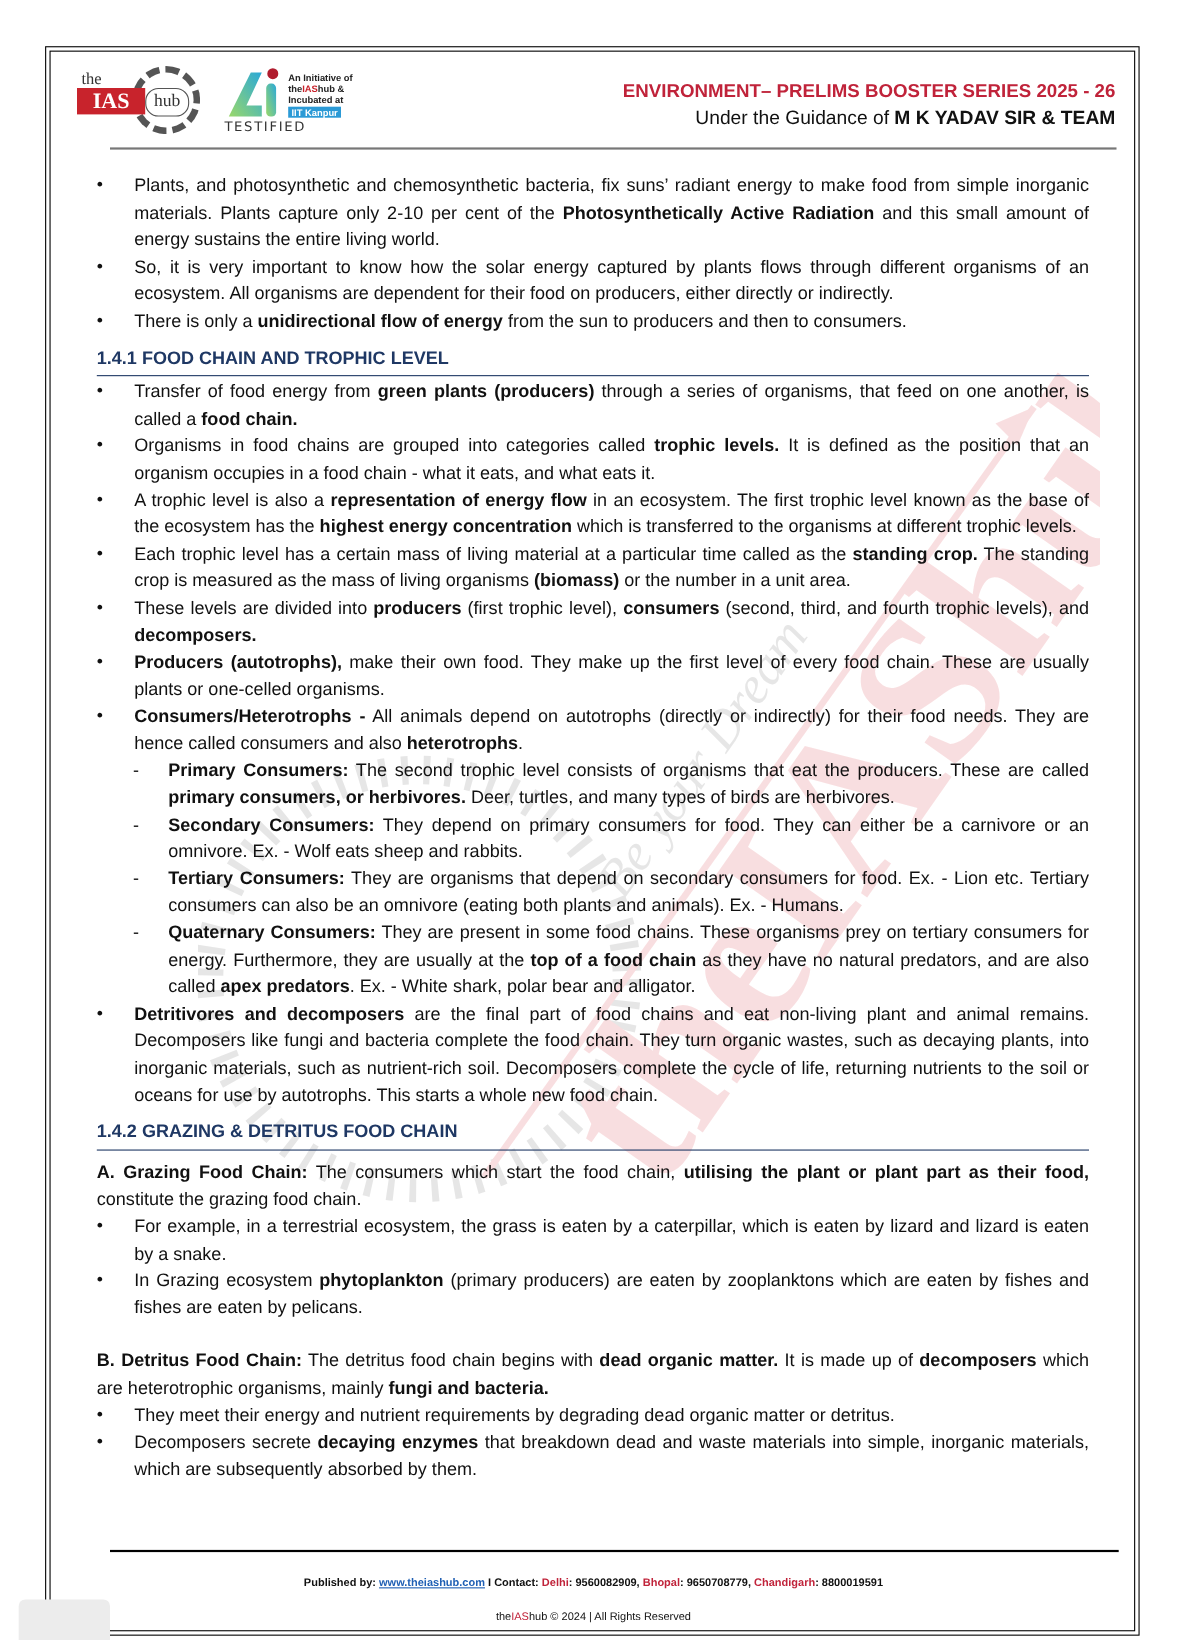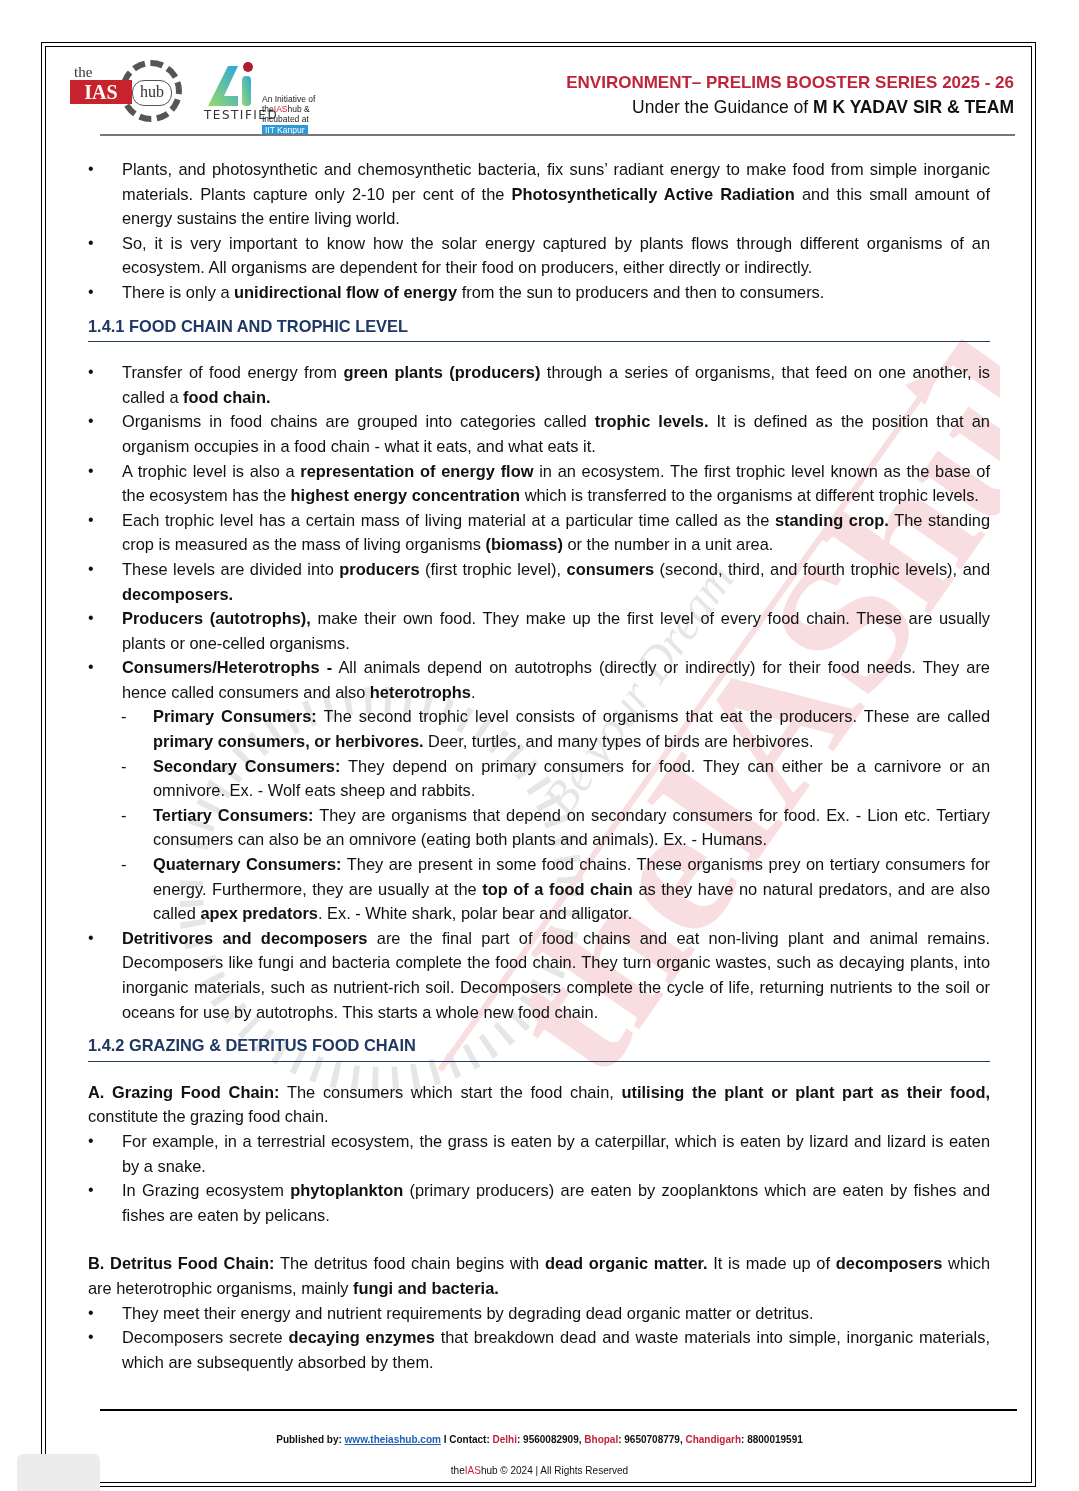--- a/index.html
+++ b/index.html
@@ -10,38 +10,38 @@
   
   .logo-ias { position: absolute; left: 68px; top: 58px; width: 130px; height: 70px; }
   .logo-ias .the { position: absolute; left: 6px; top: 6px; font-family: "Liberation Serif", serif; font-size: 15px; color: #333; }
   .logo-ias .ias-box { position: absolute; left: 2px; top: 22px; width: 62px; height: 24px; background: #c8232c; color: #fff; font-family: "Liberation Serif", serif; font-weight: bold; font-size: 20px; line-height: 24px; text-align: center; }
   .logo-ias .wheel { position: absolute; left: 52px; top: 2px; width: 62px; height: 62px; border-radius: 50%; border: 6px dashed #555; box-sizing: border-box; background: #fff; }
   .logo-ias .hub { position: absolute; left: 64px; top: 22px; width: 38px; height: 24px; border-radius: 12px; border: 1.5px solid #555; background: #fff; font-family: "Liberation Serif", serif; font-size: 16px; line-height: 22px; text-align: center; color: #333; }
 
   .logo-testified { position: absolute; left: 200px; top: 56px; width: 140px; height: 72px; }
   .logo-testified .ai-mark { position: absolute; left: 4px; top: 4px; width: 56px; height: 48px; }
   .logo-testified .testified { position: absolute; left: 4px; top: 52px; font-family: "DejaVu Sans", sans-serif; font-size: 12px; letter-spacing: 1.5px; color: #333; }
-  .logo-testified .init { position: absolute; left: 62px; top: 10px; font-size: 8.5px; line-height: 10px; font-weight: normal; color: #222; margin-top: 28px; }
+  .logo-testified .init { position: absolute; left: 62px; top: 10px; font-size: 8.5px; line-height: 10px; font-weight: bold; color: #222; }
   .logo-testified .init .red { color: #c8232c; }
   .logo-testified .kanpur { display: inline-block; background: #2b9ad6; color: #fff; padding: 0 3px; margin-top: 1px; }
 
   .hdr-title { position: absolute; right: 65px; top: 73px; font-size: 17px; font-weight: bold; color: #c0233a; white-space: nowrap; }
   .hdr-sub { position: absolute; right: 65px; top: 97px; font-size: 17.5px; color: #111; white-space: nowrap; }
   .hdr-sub b { font-weight: bold; }
   .hdr-rule { position: absolute; left: 100px; top: 134px; width: 915px; height: 2px; background: #777; }
 
   
   .content { position: absolute; left: 88px; top: 157px; width: 902px; font-size: 16.4px; line-height: 24.6px; }
   ul.b { list-style: none; margin: 0; padding: 0; }
   ul.b > li { position: relative; padding-left: 34px; text-align: justify; }
   ul.b > li::before { content: "\2022"; position: absolute; left: 0; top: 0; font-size: 16px; }
   ul.d { list-style: none; margin: 0; padding: 0; }
   ul.d > li { position: relative; padding-left: 65px; text-align: justify; }
   ul.d > li::before { content: "-"; position: absolute; left: 33px; top: 0; }
-  .sec { color: #1f3864; font-weight: bold; font-size: 16.4px; margin-top: 9px; padding-bottom: 3px; border-bottom: 1.5px solid #1f3864; margin-bottom: 18px; }
+  .sec { color: #1f3864; font-weight: bold; font-size: 16.4px; margin-top: 9px; padding-bottom: 3px; border-bottom: 1.5px solid #1f3864; margin-bottom: 2px; }
   .para { text-align: justify; margin-top: 8px; }
   .gap { height: 24px; }
   b { font-weight: bold; }
 
   
   .wm { position: absolute; left: 180px; top: 330px; width: 820px; height: 780px; pointer-events: none; opacity: 0.14; }
 
   
   .ftr-rule { position: absolute; left: 100px; top: 1409px; width: 917px; height: 1.5px; background: #000; }
   .ftr-line1 { position: absolute; left: 0; right: 0; top: 1434px; text-align: center; font-size: 10px; font-weight: bold; color: #111; }

